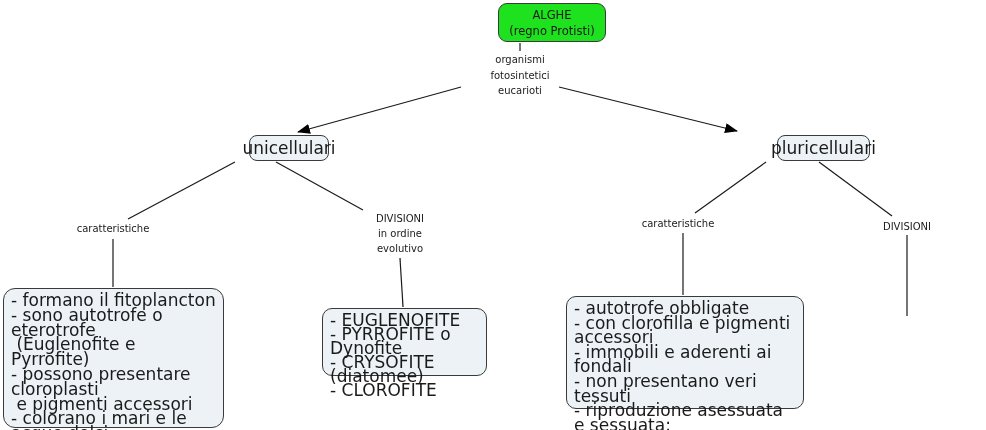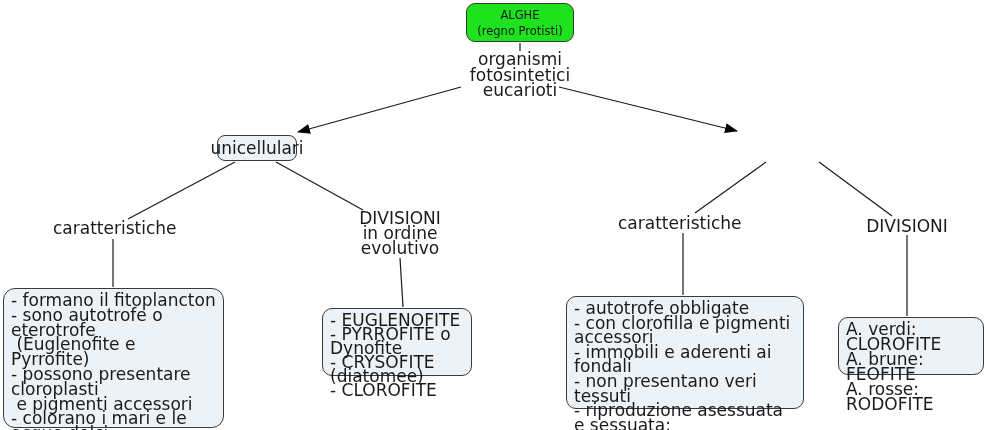--- a/index.html
+++ b/index.html
@@ -12,34 +12,34 @@
   .node{
     position:absolute;box-sizing:border-box;
     background:var(--node-fill,#ecf2f5);
     border:1px solid var(--border,#3a3a3a);
     border-radius:10px;
     font-size:17px;line-height:15px;
     white-space:pre-wrap;
   }
   .node.concept{
     display:flex;align-items:center;justify-content:center;
-    text-align:center;border-radius:8px;
+    text-align:center;border-radius:8px;margin-left:32px;
   }
   .node.root{
     background:var(--root-fill,#1ee21e);
     line-height:16px;border-radius:9px;
     font-size:11.5px;
   }
   .node.listbox{padding:4px 7px;}
   .label{
     position:absolute;box-sizing:border-box;background:transparent;border:none;
-    font-size:17px;line-height:15px;text-align:center;white-space:pre-wrap;
+    font-size:10px;line-height:15px;text-align:center;white-space:pre-wrap;
   }
   .b-uni-car{left:3px;top:288px;width:221px;height:140px;line-height:14.8px;padding:3px 6px;border-radius:12px;}
-  .b-uni-div{left:322px;top:308px;width:150px;height:68px;line-height:14px;padding:6px 7px;}
+  .b-uni-div{left:322px;top:308px;width:165px;height:68px;line-height:14px;padding:6px 7px;}
   .b-pluri-car{left:566px;top:296px;width:238px;height:113px;line-height:14.6px;}
   .b-pluri-div{left:838px;top:317px;width:146px;height:58px;padding:6px 7px;}
 </style>
 </head>
 <body>
 
 <div class="canvas">
 
   <svg class="wires" viewBox="0 0 986 430">
     <defs>
@@ -64,20 +64,21 @@
 
   <div class="node concept root" style="left:466px;top:3px;width:108px;height:39px;">ALGHE
 (regno Protisti)</div>
 
   <div class="label" style="left:450px;top:52px;width:140px;line-height:15.5px;">organismi
 fotosintetici
 eucarioti</div>
 
   <div class="node concept" style="left:217px;top:135px;width:80px;height:26px;">unicellulari</div>
 
+  <div class="node concept" style="left:745px;top:135px;width:93px;height:26px;">pluricellulari</div>
 
   <div class="label" style="left:53px;top:221px;width:120px;">caratteristiche</div>
 
   <div class="label" style="left:345px;top:211px;width:110px;">DIVISIONI
 in ordine
 evolutivo</div>
 
   <div class="label" style="left:618px;top:216px;width:120px;">caratteristiche</div>
 
   <div class="label" style="left:852px;top:219px;width:110px;">DIVISIONI</div>
@@ -99,17 +100,14 @@
 
   <div class="node listbox b-pluri-car">- autotrofe obbligate
 - con clorofilla e pigmenti accessori
 - immobili e aderenti ai fondali
 - non presentano veri tessuti
 - riproduzione asessuata e sessuata:
    isogamia
    anisogamia
    oogamia</div>
 
-  <div class="node listbox b-pluri-div">A. verdi: CLOROFITE
-A. brune: FEOFITE
-A. rosse: RODOFITE</div>
 
 </div>
 
 </body></html>

